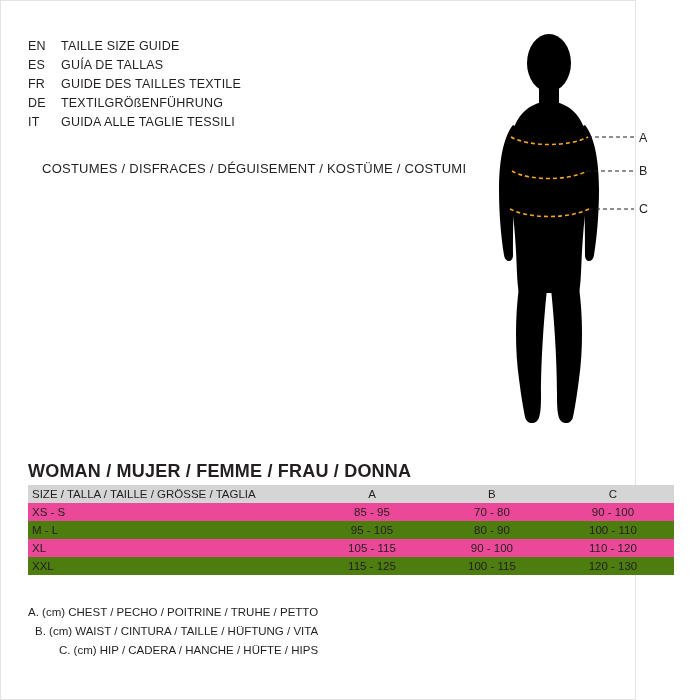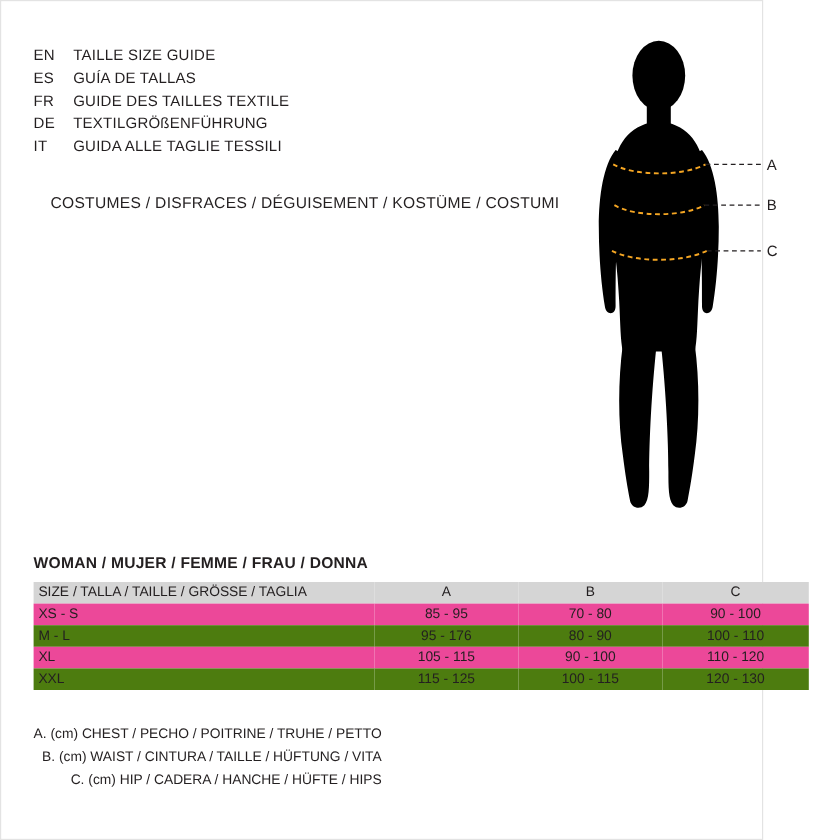--- a/index.html
+++ b/index.html
@@ -76,21 +76,21 @@
   }
   .lbl-a { left: 168px; top: 110px; }
   .lbl-b { left: 168px; top: 143px; }
   .lbl-c { left: 168px; top: 181px; }
 
   
   .table-title {
     position: absolute;
     left: 27px;
     top: 460px;
-    font-size: 13px;
+    font-size: 18px;
     font-weight: bold;
     letter-spacing: 0.2px;
   }
   table.size-table {
     position: absolute;
     left: 27px;
     top: 484px;
     width: 646px;
     border-collapse: collapse;
     font-size: 11.5px;
@@ -239,21 +239,21 @@
     </thead>
     <tbody>
       <tr class="odd">
         <td class="col-size">XS - S</td>
         <td>85 - 95</td>
         <td>70 - 80</td>
         <td>90 - 100</td>
       </tr>
       <tr class="even">
         <td class="col-size">M - L</td>
-        <td>95 - 176</td>
+        <td>95 - 105</td>
         <td>80 - 90</td>
         <td>100 - 110</td>
       </tr>
       <tr class="odd">
         <td class="col-size">XL</td>
         <td>105 - 115</td>
         <td>90 - 100</td>
         <td>110 - 120</td>
       </tr>
       <tr class="even">

